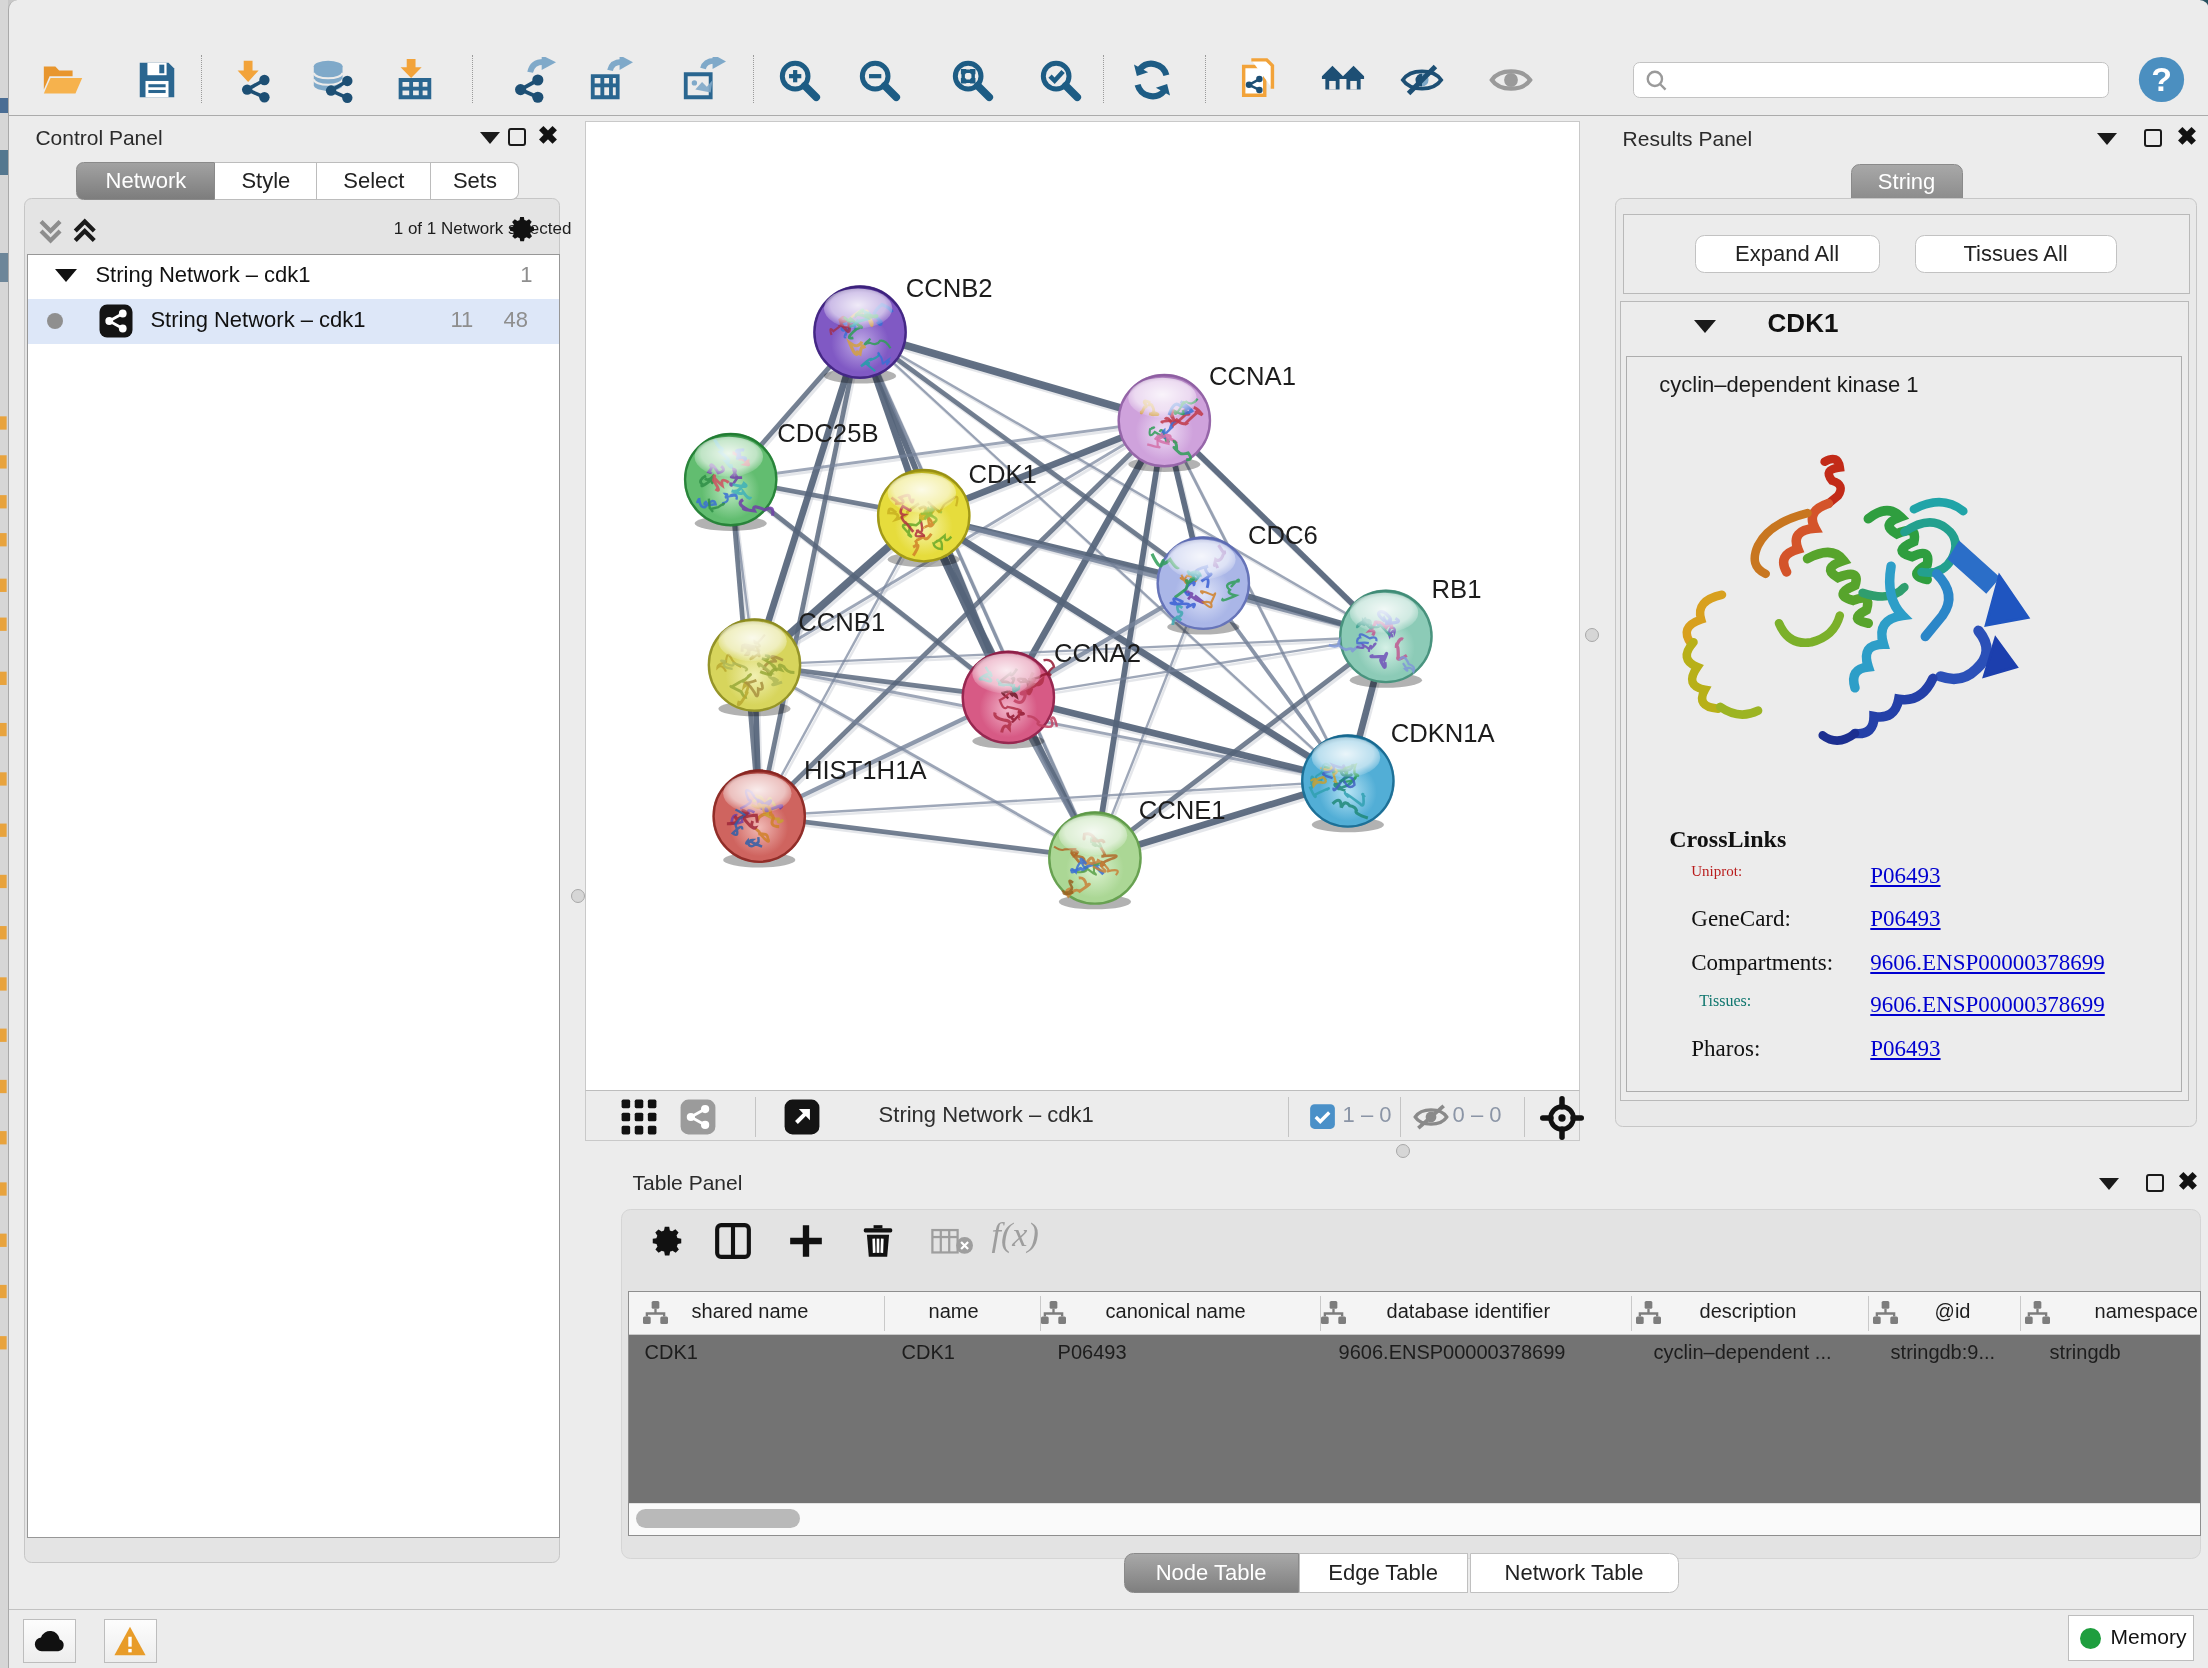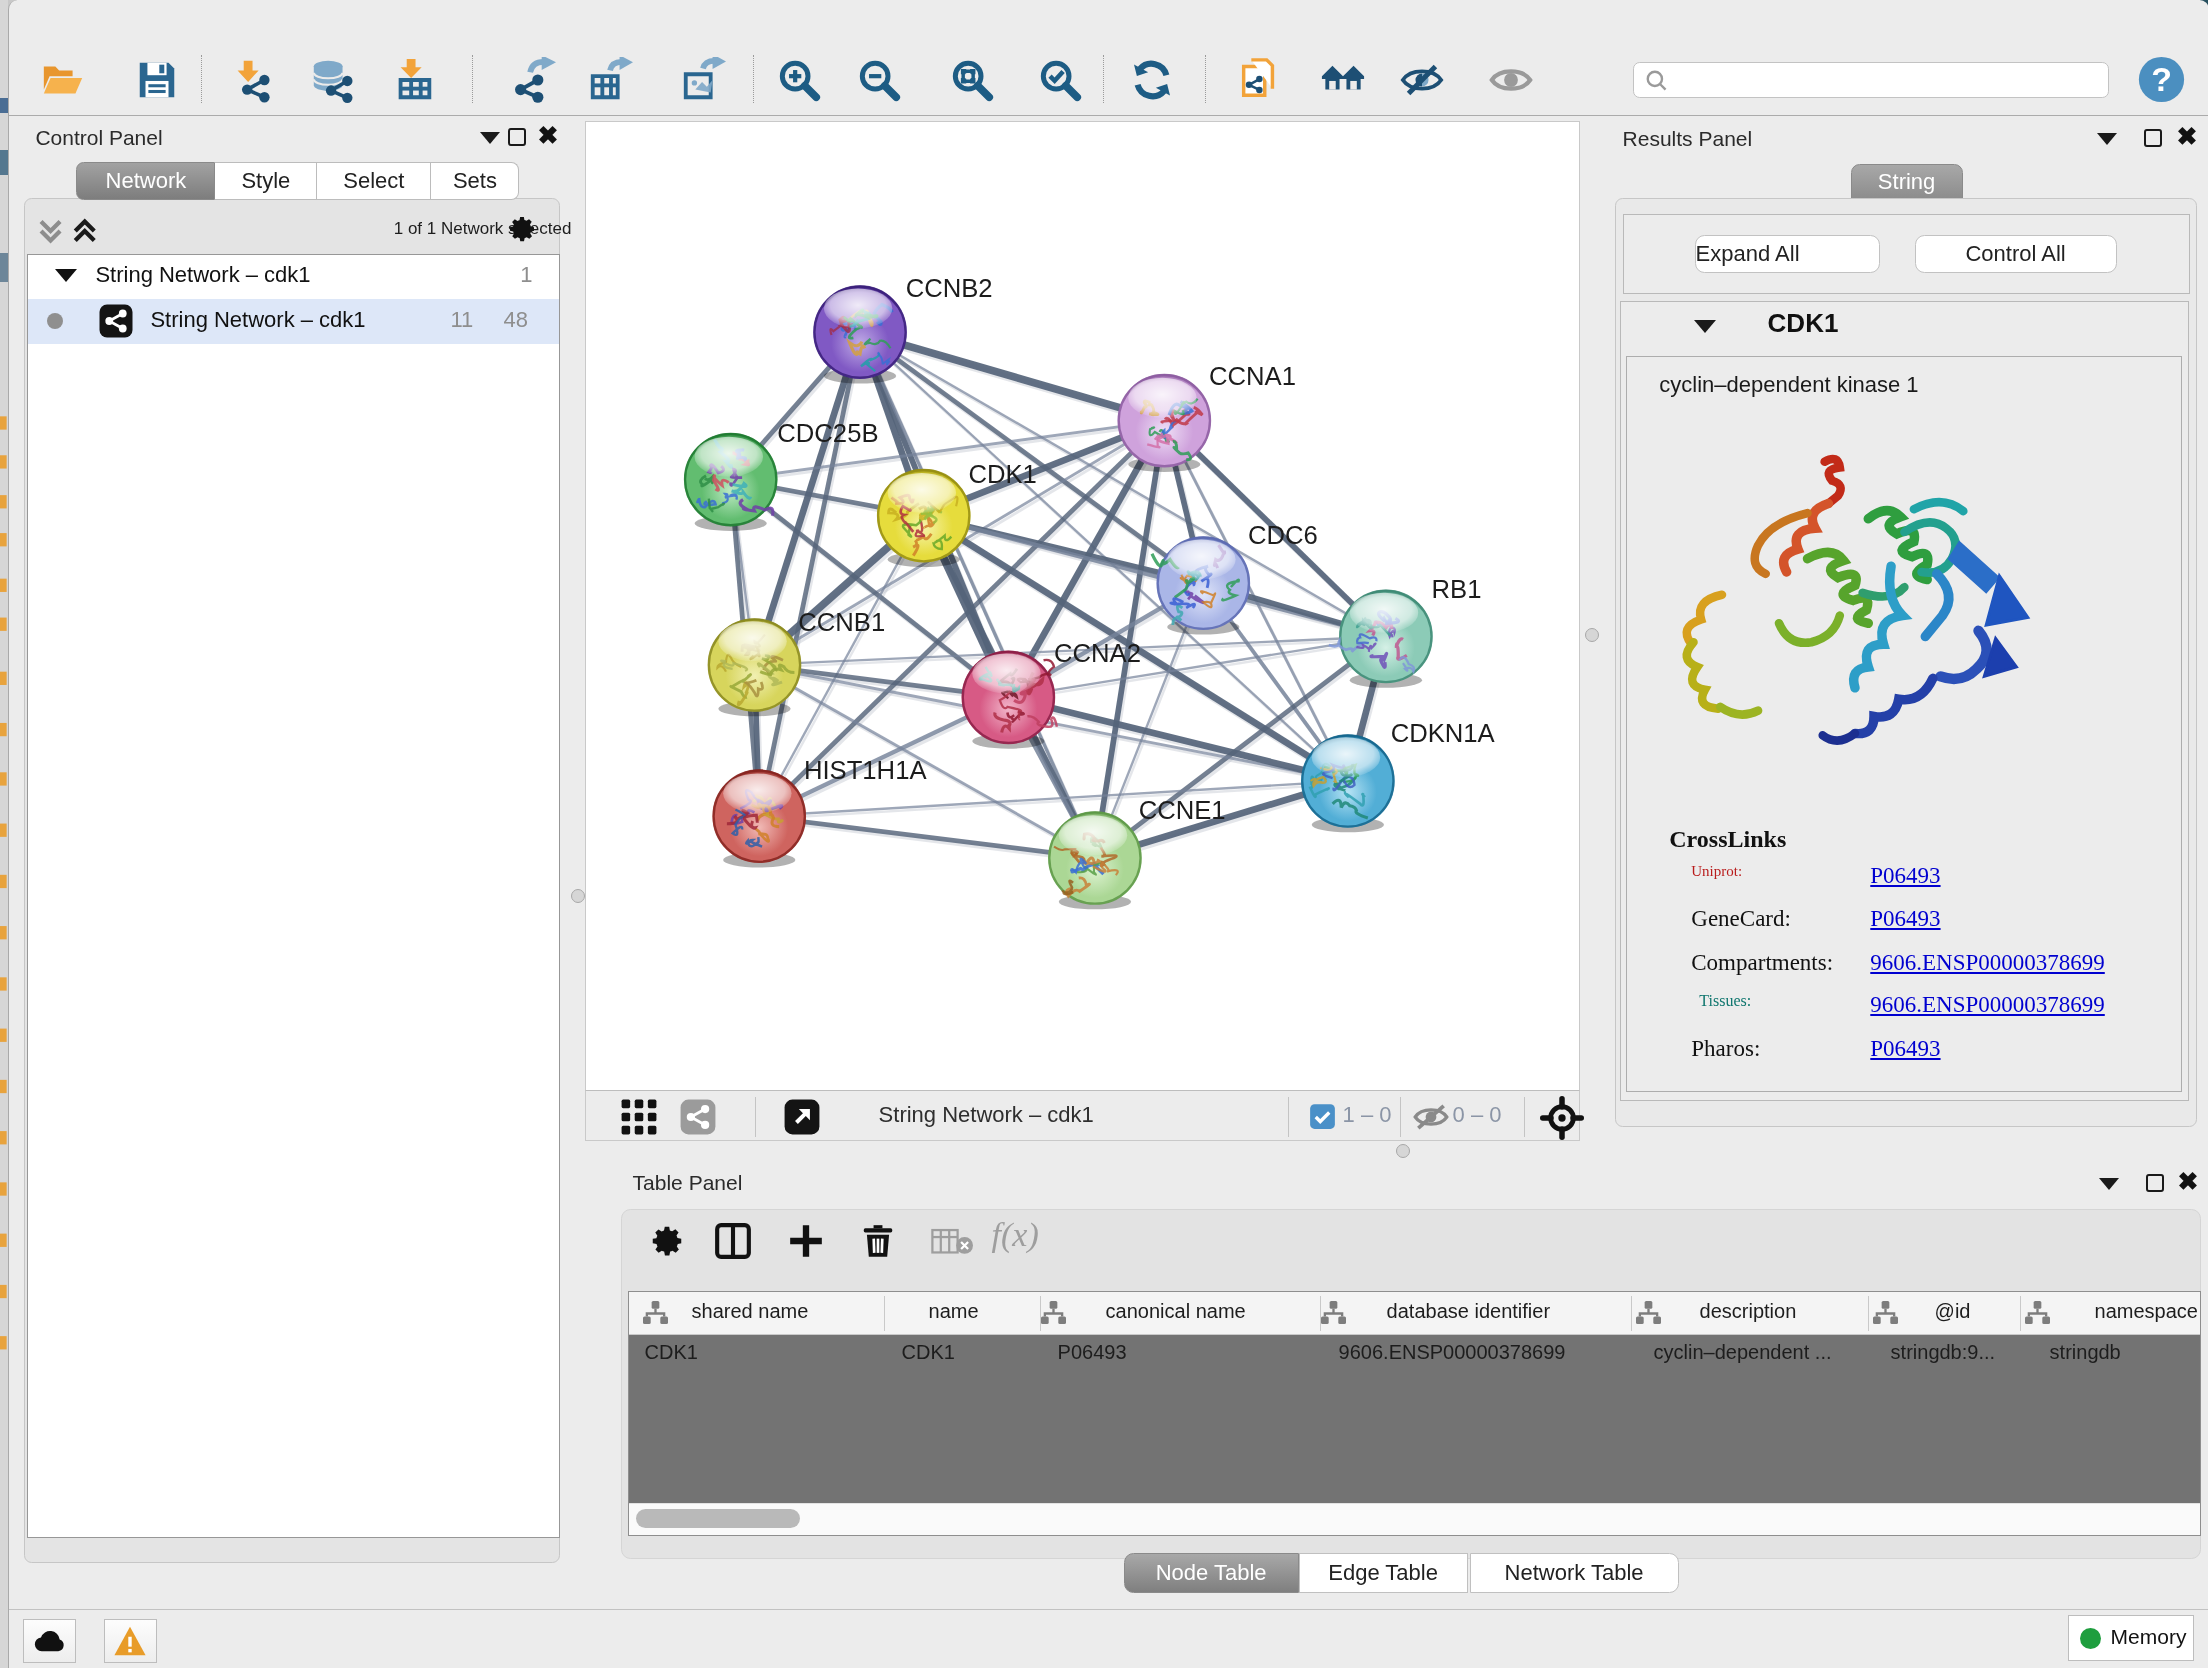--- a/index.html
+++ b/index.html
@@ -753,22 +753,22 @@
 <div class="abs" style="left:1593px;top:117px;width:608px;height:1030px;background:#ececec">
   <div class="panel-title abs" style="left:21px;top:9.5px">Results Panel</div>
   <div class="abs" style="left:495px;top:14.3px"><div class="tri-down"></div></div>
   <div class="abs" style="left:542px;top:12.4px"><div class="sq"></div></div>
   <div class="panelx abs" style="left:575px;top:4.8px">✖</div>
 
   <div class="abs" style="left:249px;top:47px;width:112px;height:52px;background:linear-gradient(#a8a8a8,#7f7f7f);border:1px solid #8a8a8a;border-radius:8.6px 8.6px 0 0;color:#fff;font-size:22px;text-align:center;line-height:34px">String</div>
   <div class="graybox abs" style="left:13.3px;top:81px;width:582px;height:929px;background:#e9e9e9"></div>
 
   <div class="abs" style="left:21px;top:97px;width:567px;height:80px;background:#ececec;border:1px solid #b9b9b9">
-    <div class="abs" style="left:71px;top:20px;width:185px;height:38px;background:#fff;border:1px solid #c2c2c2;border-radius:9.5px;line-height:36px;font-size:22px;color:#222">Expand All</div>
-    <div class="abs" style="left:291px;top:20px;width:202px;height:38px;background:#fff;border:1px solid #c2c2c2;border-radius:9.5px;text-align:center;line-height:36px;font-size:22px;color:#222">Control All</div>
+    <div class="abs" style="left:71px;top:20px;width:185px;height:38px;background:#fff;border:1px solid #c2c2c2;border-radius:9.5px;text-align:center;line-height:36px;font-size:22px;color:#222">Expand All</div>
+    <div class="abs" style="left:291px;top:20px;width:202px;height:38px;background:#fff;border:1px solid #c2c2c2;border-radius:9.5px;text-align:center;line-height:36px;font-size:22px;color:#222">Tissues All</div>
   </div>
 
   <div class="abs" style="left:18px;top:184px;width:569px;height:800px;background:#ececec;border:1px solid #b9b9b9">
     <div class="abs" style="left:73px;top:17px"><div class="tri-down" style="border-left-width:11.4px;border-right-width:11.4px;border-top-width:13.3px"></div></div>
     <div class="abs" style="left:147px;top:5.7px;font-size:26px;font-weight:bold;color:#111">CDK1</div>
     <div class="abs" style="left:5.7px;top:54px;width:556px;height:736px;background:#ececec;border:1px solid #adadad">
       <div class="abs" style="left:32px;top:15px;font-size:22px;color:#1a1a1a">cyclin–dependent kinase 1</div>
       <svg class="abs" style="left:38px;top:95px" width="380" height="314" viewBox="0 0 400 330">
   <g fill="none" stroke-linecap="round">
     <path d="M168 10 q14 -8 16 6 q-18 2 -8 14 q14 4 6 16 l-10 8" stroke="#c22a18" stroke-width="9"></path>

